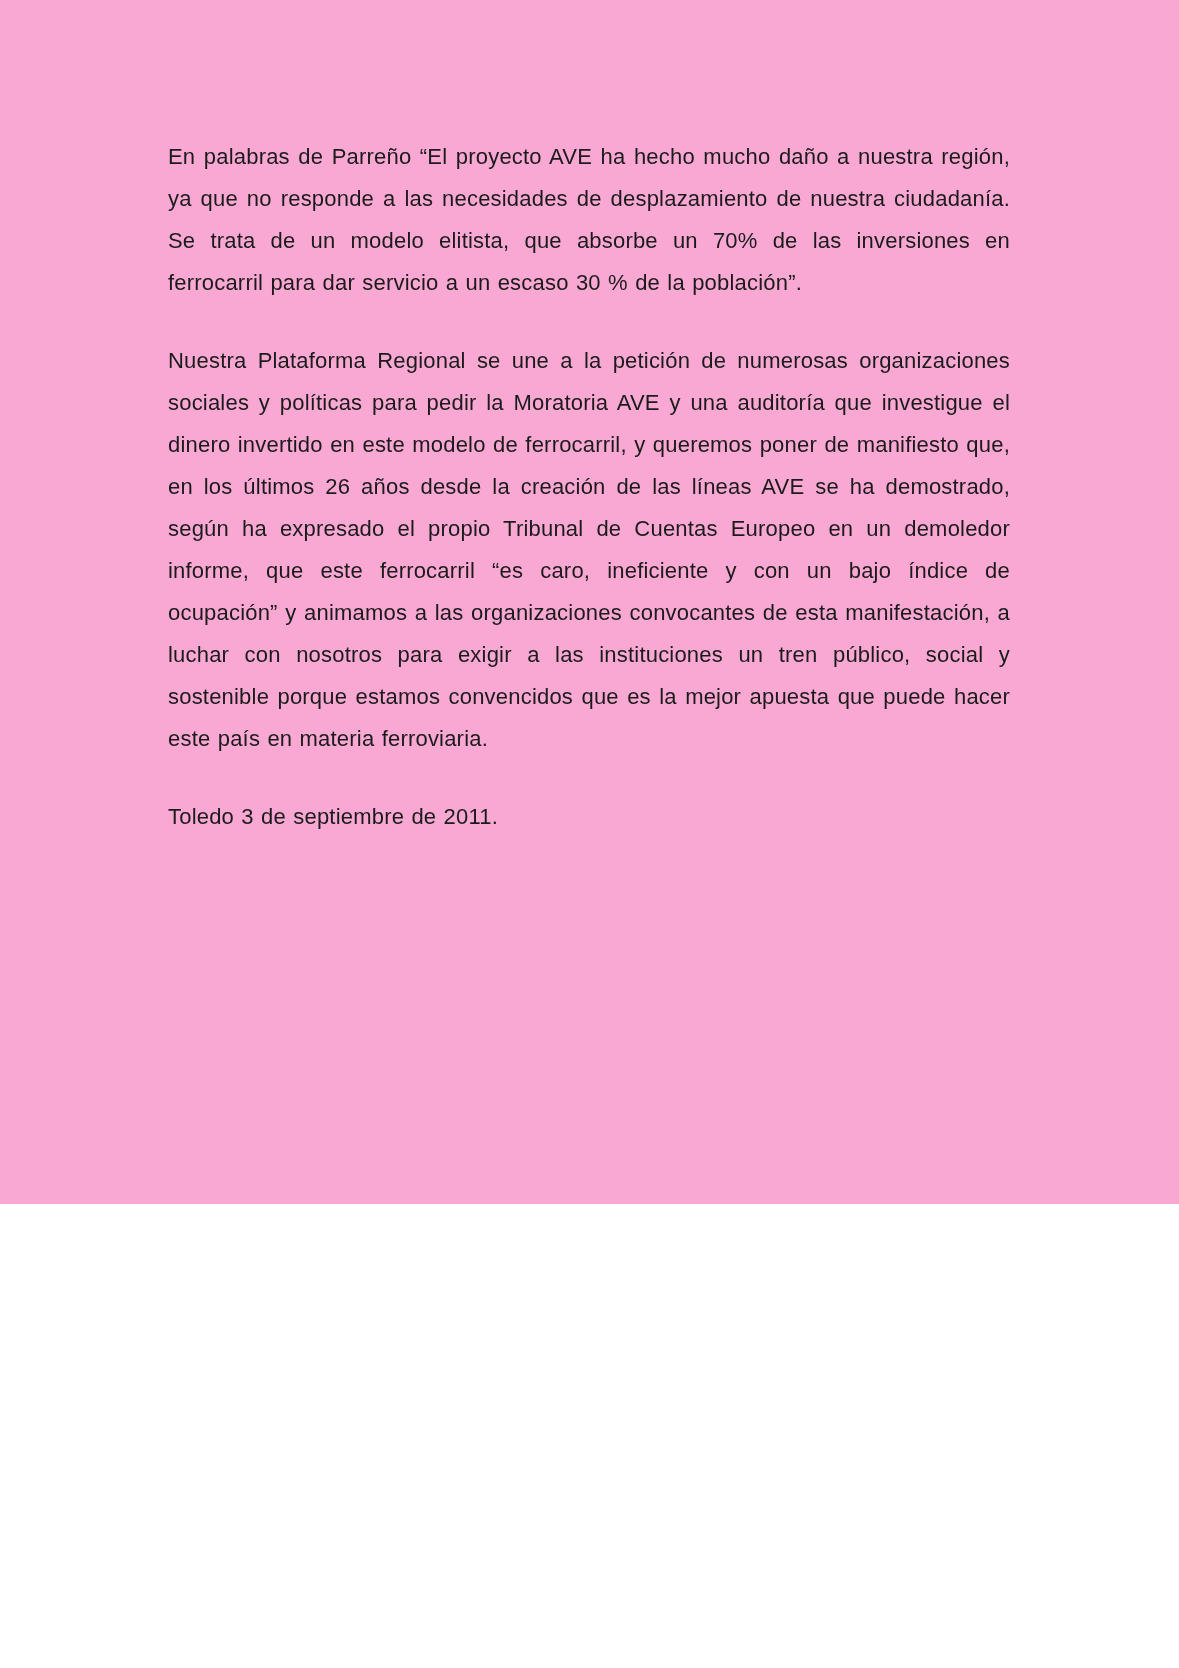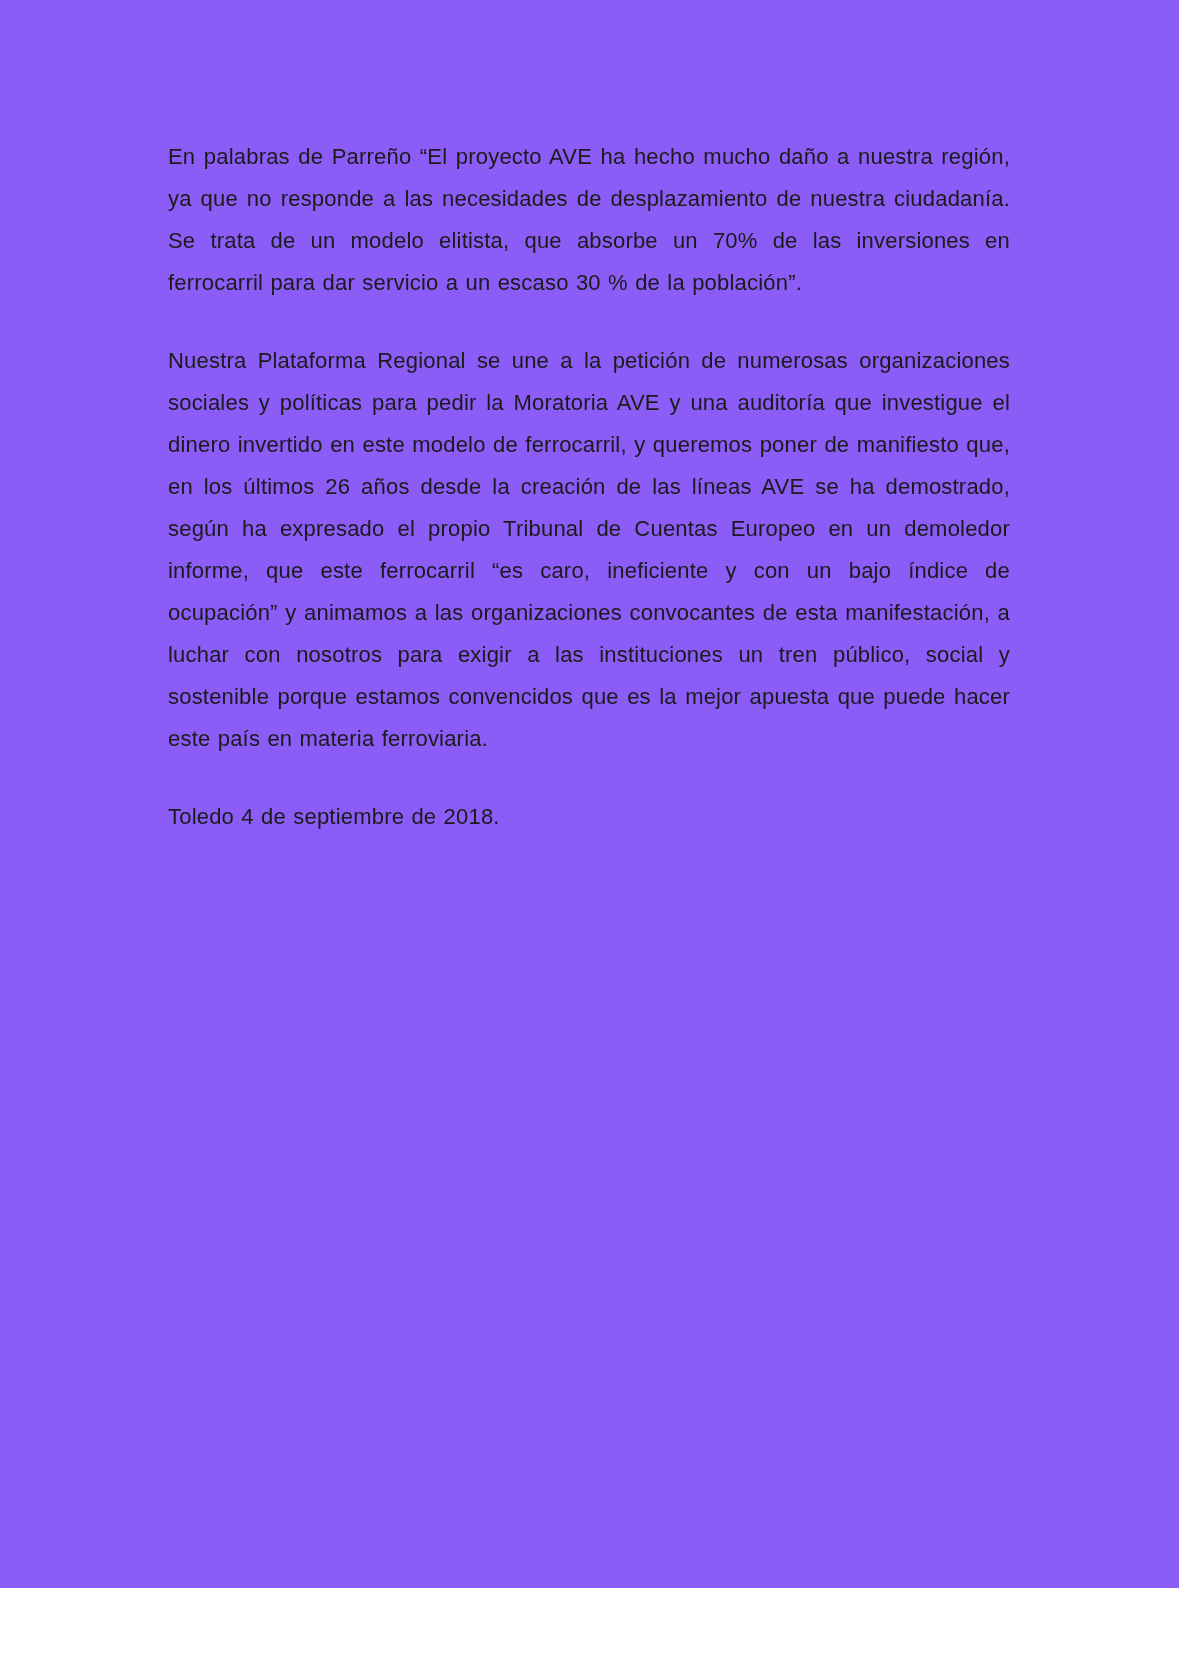--- a/index.html
+++ b/index.html
@@ -3,22 +3,22 @@
 <meta charset="utf-8">
 <style>
   html, body {
     margin: 0;
     padding: 0;
     background: #ffffff;
   }
   .page {
     position: relative;
     width: 1179px;
-    height: 1588px;
-    background: #8b5cf6;
+    height: 1204px;
+    background: #f9a8d4;
     box-sizing: border-box;
     padding: 136px 169px 0 168px;
     overflow: hidden;
     font-family: "Liberation Sans", "DejaVu Sans", sans-serif;
   }
   .para {
     margin: 0 0 36px 0;
     font-size: 22px;
     line-height: 42px;
     color: #1b1b1b;
@@ -32,14 +32,14 @@
   }
 </style>
 </head>
 <body>
 
 <div class="page">
   <p class="para">En palabras de Parreño “El proyecto AVE ha hecho mucho daño a nuestra región, ya que no responde a las necesidades de desplazamiento de nuestra ciudadanía. Se trata de un modelo elitista, que absorbe un 70% de las inversiones en ferrocarril para dar servicio a un escaso 30 % de la población”.</p>
 
   <p class="para">Nuestra Plataforma Regional se une a la petición de numerosas organizaciones sociales y políticas para pedir la Moratoria AVE y una auditoría que investigue el dinero invertido en este modelo de ferrocarril, y queremos poner de manifiesto que, en los últimos 26 años desde la creación de las líneas AVE se ha demostrado, según ha expresado el propio Tribunal de Cuentas Europeo en un demoledor informe, que este ferrocarril “es caro, ineficiente y con un bajo índice de ocupación” y animamos a las organizaciones convocantes de esta manifestación, a luchar con nosotros para exigir a las instituciones un tren público, social y sostenible porque estamos convencidos que es la mejor apuesta que puede hacer este país en materia ferroviaria.</p>
 
-  <p class="para last">Toledo 4 de septiembre de 2018.</p>
+  <p class="para last">Toledo 3 de septiembre de 2011.</p>
 </div>
 
 </body></html>

